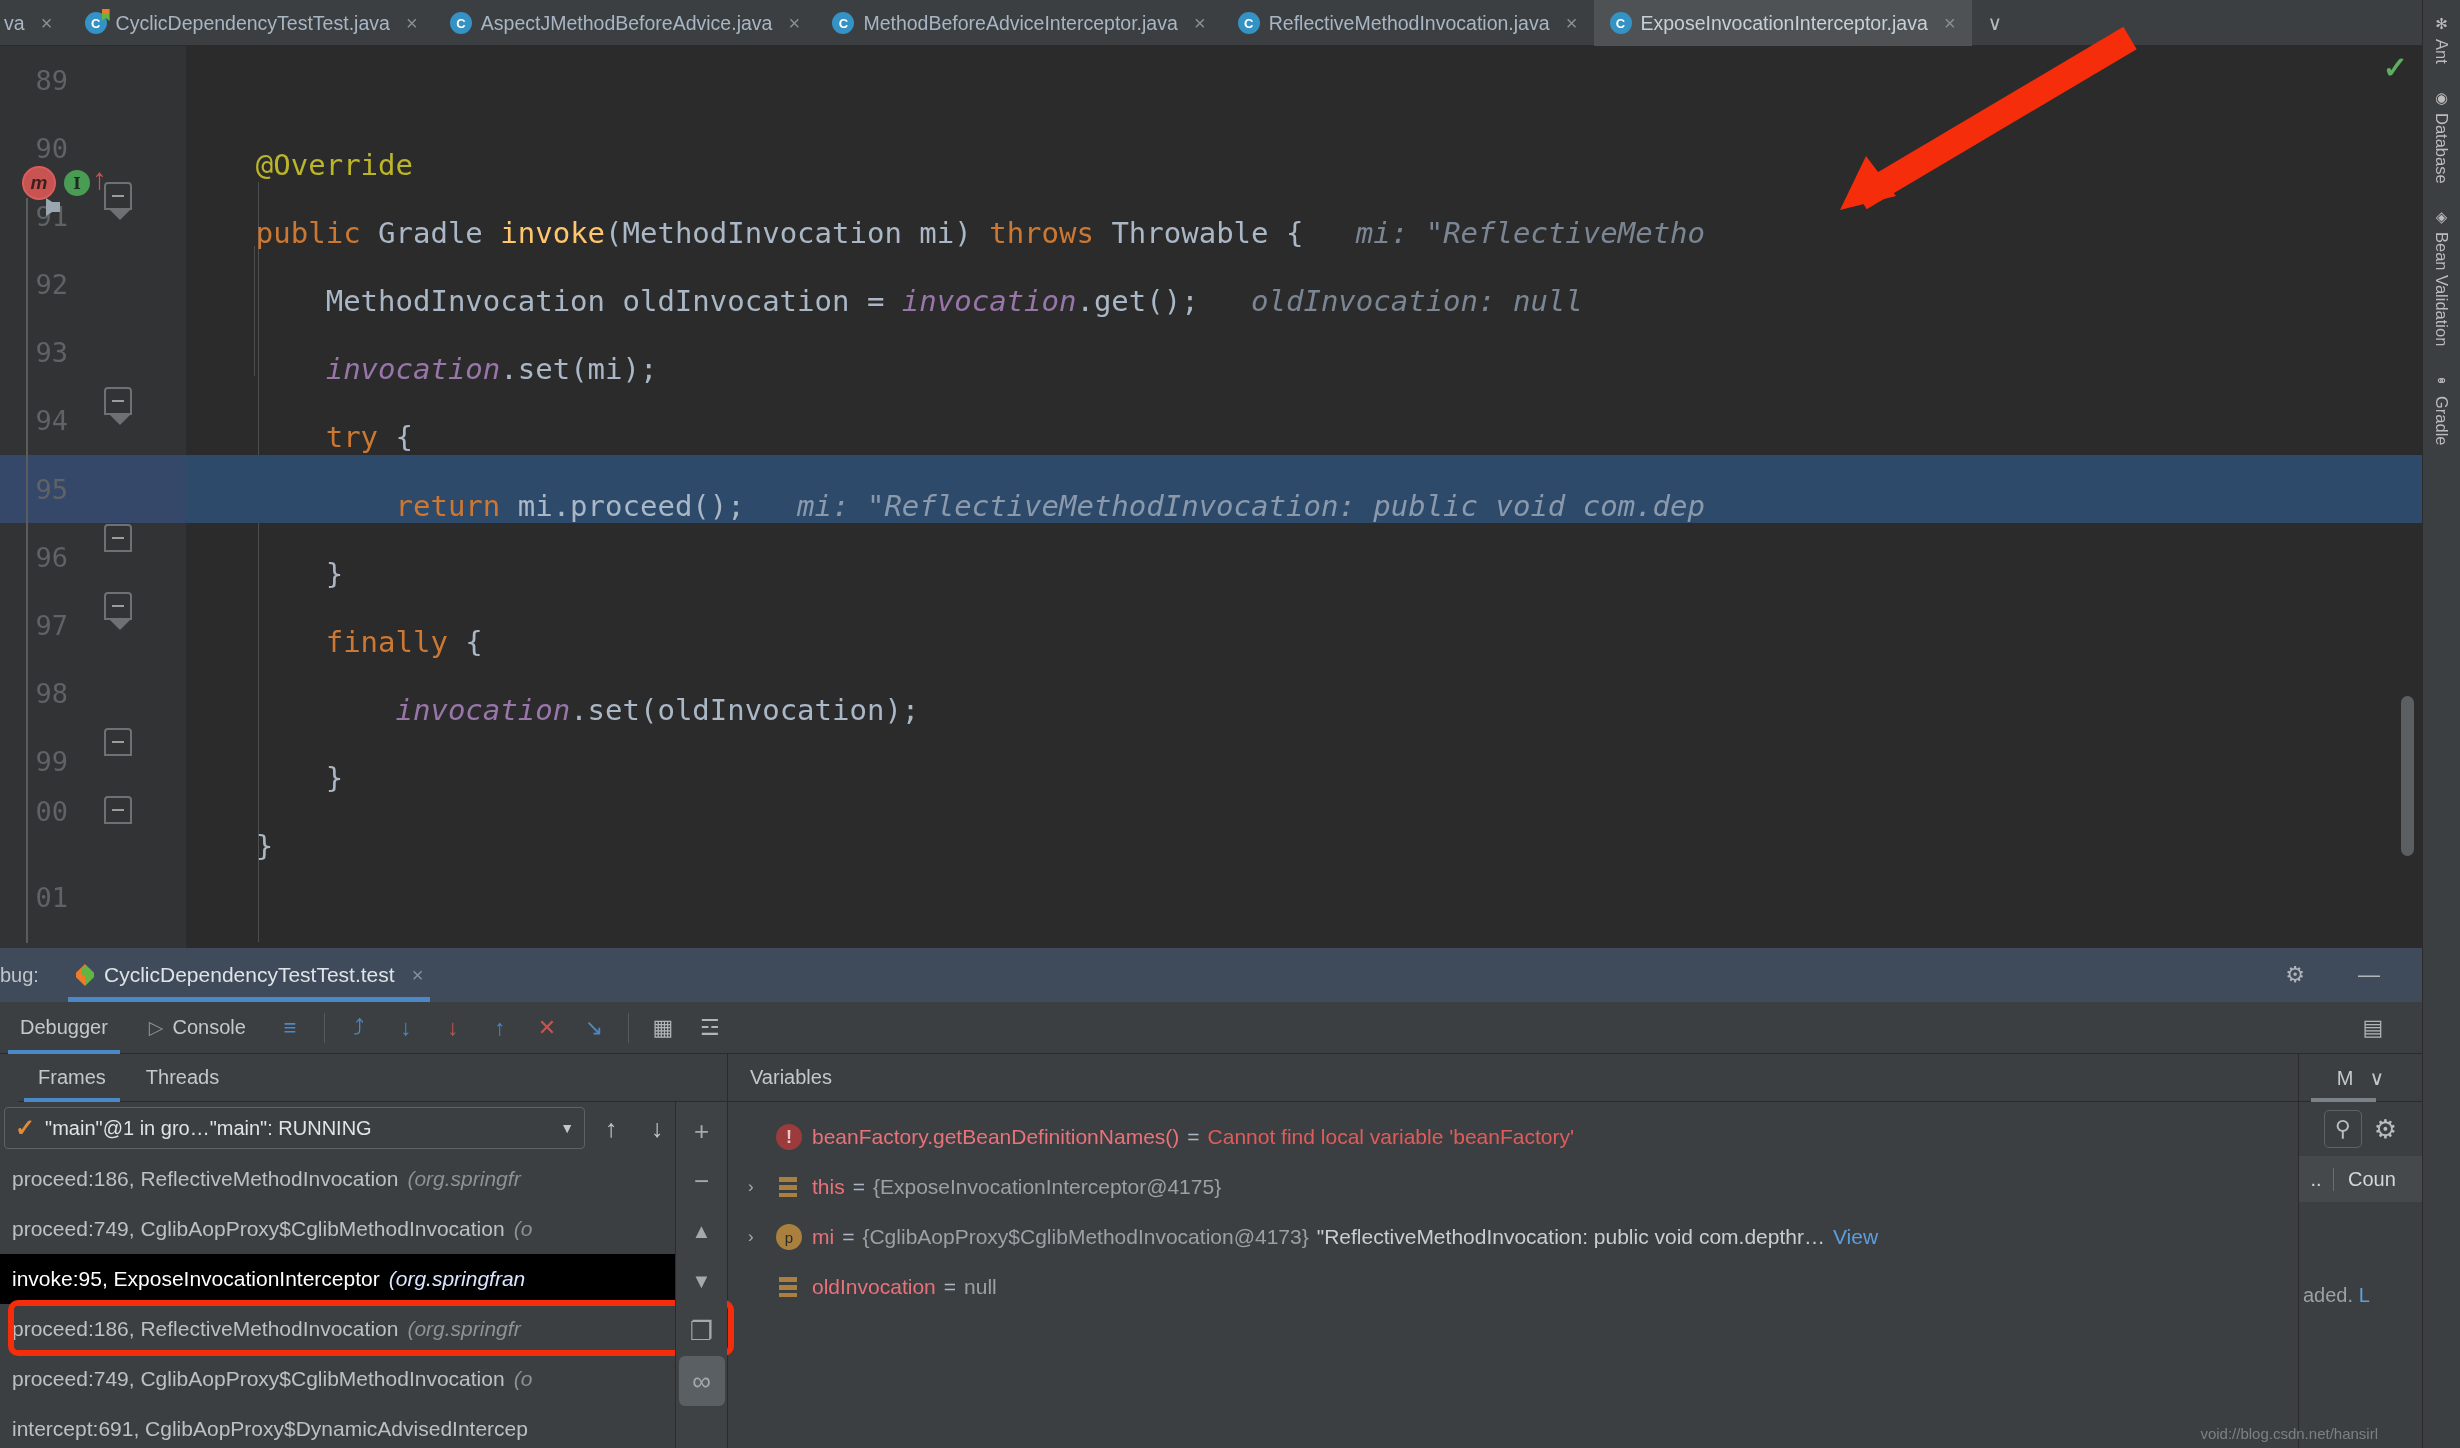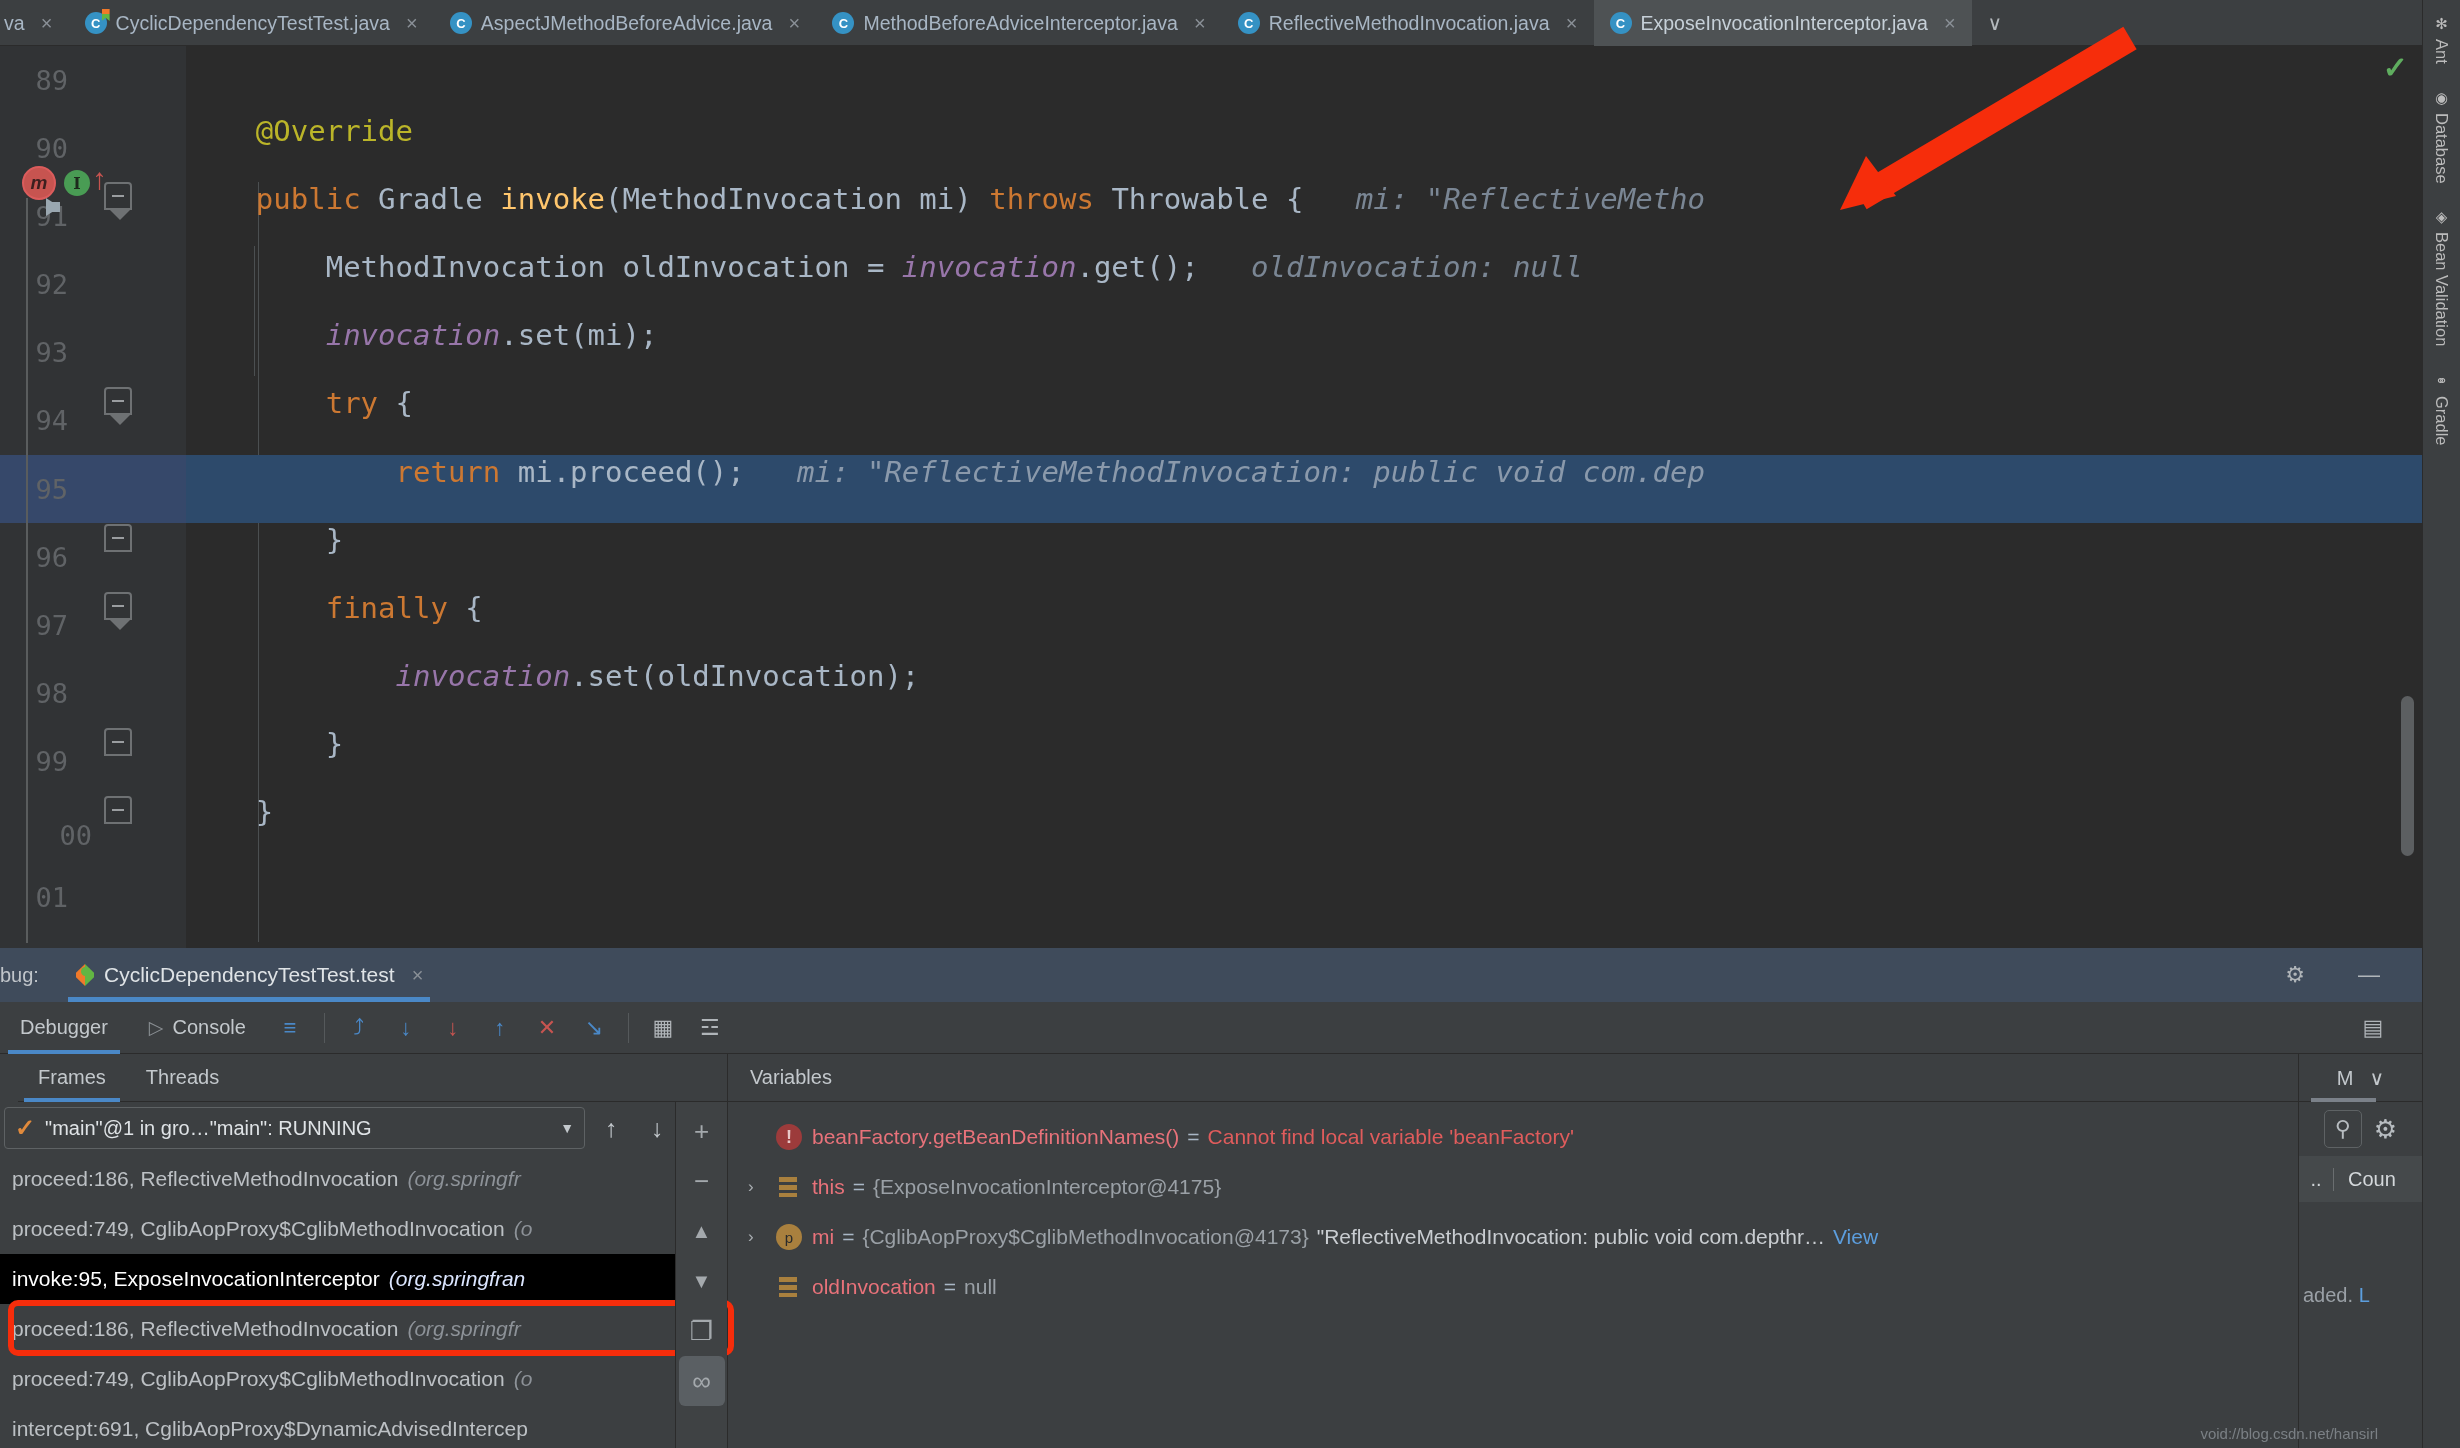--- a/index.html
+++ b/index.html
@@ -107,21 +107,21 @@
     content: ""; position: absolute; bottom: -12px; left: 3px;
     width: 0; height: 0;
     border-left: 11px solid transparent; border-right: 11px solid transparent;
     border-top: 11px solid #6e7173;
   }
   .codearea {
     position: absolute; left: 186px; top: 0; right: 0; height: 902px;
   }
   .codeline {
     position: absolute; left: 0; right: 0; height: 68px;
-    display: flex; align-items: flex-start;
+    display: flex; align-items: flex-end;
     font-family: "DejaVu Sans Mono", monospace;
     font-size: 29px; white-space: pre;
   }
   .codeline.hl { background: #2d4a6b; }
   .hlrow-gutter {
     position: absolute; left: 0; width: 186px; height: 68px;
     background: #36486a;
   }
   .ind { position: absolute; top: 0; bottom: 0; width: 1px; background: #4b4f51; }
   .k-ann   { color: #bbb529; }
@@ -429,21 +429,21 @@
       </div>
     <div class="gutterline" style="top:545px;">
         <span class="lnum">97</span>
       </div>
     <div class="gutterline" style="top:613px;">
         <span class="lnum">98</span>
       </div>
     <div class="gutterline" style="top:681px;">
         <span class="lnum">99</span>
       </div>
-    <div class="gutterline" style="top:755px;margin-left:24px;">
+    <div class="gutterline" style="top:731px;">
         <span class="lnum">00</span>
       </div>
     <div class="gutterline" style="top:817px;">
         <span class="lnum">01</span>
       </div>
 
     <div class="bp" style="left:22px; top:120px;">m</div>
     <div class="bp-arrow" style="left:46px; top:152px;"></div>
     <div class="gicon-i" style="left:64px; top:124px;">I</div>
     <div class="gicon-up" style="left:92px; top:118px;">↑</div>

